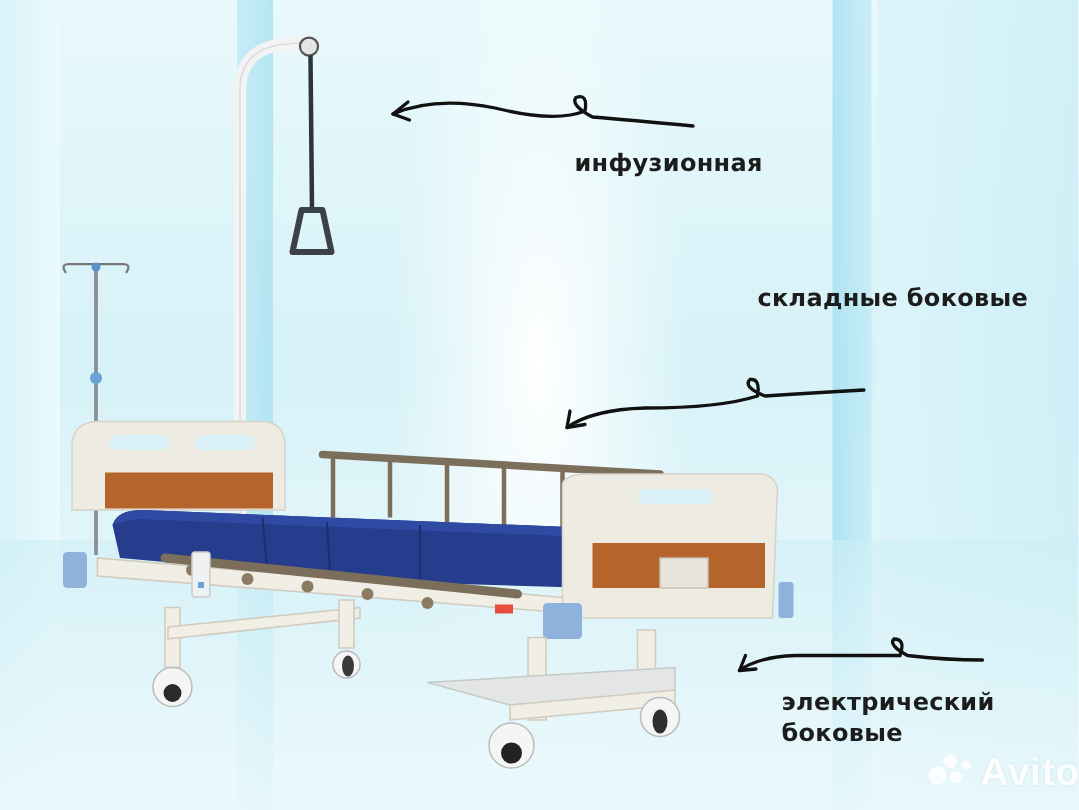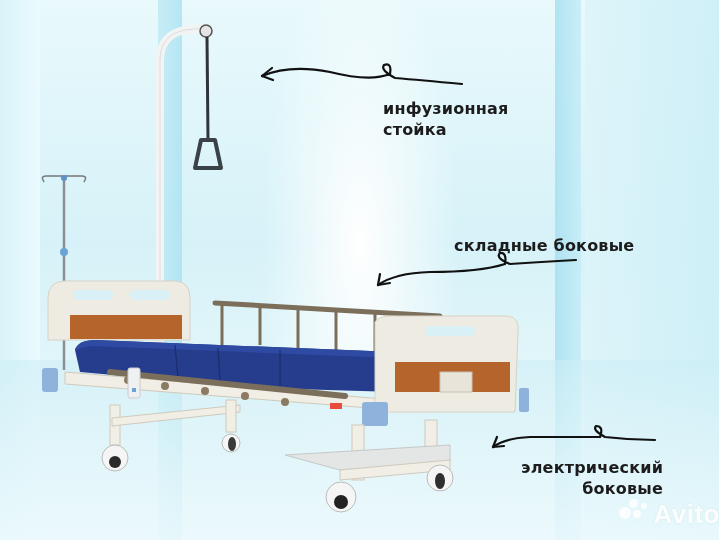--- a/index.html
+++ b/index.html
@@ -1,21 +1,21 @@
 <!DOCTYPE html>
 <html><head>
 <meta charset="utf-8">
 <style>
   html,body{margin:0;padding:0;}
   body{width:719px;height:540px;overflow:hidden;font-family:"DejaVu Sans","Liberation Sans",sans-serif;}
   .stage{position:relative;width:719px;height:540px;overflow:hidden;
     background:linear-gradient(180deg,#e9f9fc 0%,#d6f2f8 45%,#e5f7fa 75%,#eef9fb 100%);padding-left:13px;}
   .bg-col{position:absolute;top:0;bottom:0;}
   .label{position:absolute;font-weight:bold;color:#1c1c1c;font-size:16px;line-height:21px;letter-spacing:0.2px;}
-  .watermark{position:absolute;right:12px;bottom:10px;display:flex;align-items:flex-start;gap:4px;opacity:0.85;}
+  .watermark{position:absolute;right:12px;bottom:10px;display:flex;align-items:center;gap:4px;opacity:0.85;}
   .watermark .dots{position:relative;width:30px;height:24px;}
   .watermark .dots span{position:absolute;border-radius:50%;background:#fff;}
   .watermark .txt{color:#fff;font-size:26px;font-weight:bold;font-family:"Liberation Sans",sans-serif;letter-spacing:0.5px;
     text-shadow:0 0 2px rgba(150,190,200,0.4);}
 </style>
 </head>
 <body>
 
 <div class="stage">
 
@@ -106,26 +106,25 @@
 
     <path d="M576 260 Q540 262 510 264 Q495 258 500 253 Q507 252 505 264 Q480 272 430 272 Q395 273 378 285" stroke="#111" stroke-width="2.2" fill="none" stroke-linecap="round"></path>
     <path d="M378 285 L380 274 M378 285 L390 283" stroke="#111" stroke-width="2.2" stroke-linecap="round"></path>
 
     <path d="M655 440 Q630 440 605 437 Q592 430 596 426 Q604 426 600 437 Q560 437 530 437 Q505 438 493 447" stroke="#111" stroke-width="2.2" fill="none" stroke-linecap="round"></path>
     <path d="M493 447 L497 437 M493 447 L504 446" stroke="#111" stroke-width="2.2" stroke-linecap="round"></path>
   </svg>
 
   <div class="label" style="left:383px;top:98px;">
     <div>инфузионная</div>
-    <div>стойка</div>
   </div>
-  <div class="label" style="left:454px;top:188px;margin-top:47px;">
+  <div class="label" style="left:505px;top:188px;">
     <div>складные боковые</div>
   </div>
-  <div class="label" style="left:521px;top:457px;text-align:right;">
+  <div class="label" style="left:521px;top:457px;">
     <div>электрический</div>
     <div>боковые</div>
   </div>
 
   <div class="watermark">
     <div class="dots">
       <span style="left:0;top:8px;width:12px;height:12px;"></span>
       <span style="left:10px;top:0;width:9px;height:9px;"></span>
       <span style="left:14px;top:11px;width:8px;height:8px;"></span>
       <span style="left:22px;top:4px;width:6px;height:6px;"></span>

